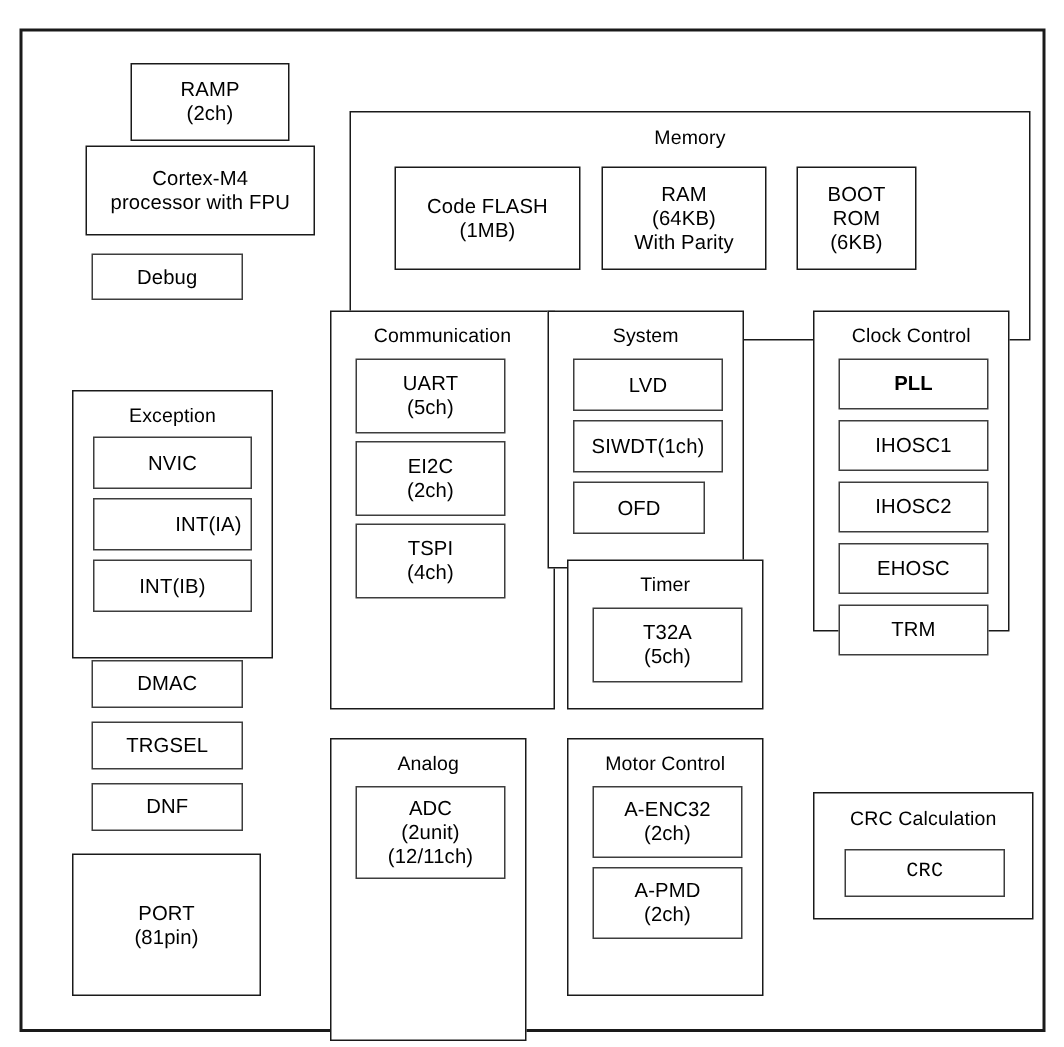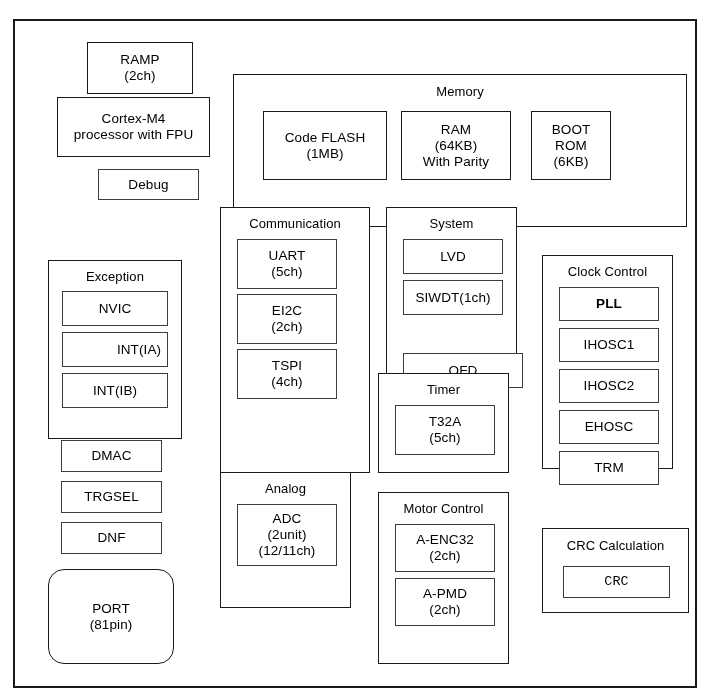--- a/index.html
+++ b/index.html
@@ -81,21 +81,21 @@
     <div class="block strong" style="left:72px; top:21px; width:106px; height:52px;">
       <span class="ln">RAMP</span>
       <span class="ln">(2ch)</span>
     </div>
 
     <div class="block strong" style="left:42px; top:76px; width:153px; height:60px;">
       <span class="ln">Cortex-M4</span>
       <span class="ln">processor with FPU</span>
     </div>
 
-    <div class="block" style="left:46px; top:148px; width:101px; height:31px;margin-left:37px;">
+    <div class="block" style="left:46px; top:148px; width:101px; height:31px;">
       <span class="ln">Debug</span>
     </div>
 
     <div class="group" style="left:218px; top:19px; width:454px; height:153px;margin-top:34px;">
       <div class="group-title" style="top:9px;">Memory</div>
 
       <div class="block strong" style="left:29px; top:36px; width:124px; height:69px;">
         <span class="ln">Code FLASH</span>
         <span class="ln">(1MB)</span>
       </div>
@@ -130,21 +130,21 @@
     <div class="block" style="left:46px; top:419px; width:101px; height:32px;">
       <span class="ln">DMAC</span>
     </div>
     <div class="block" style="left:46px; top:460px; width:101px; height:32px;">
       <span class="ln">TRGSEL</span>
     </div>
     <div class="block" style="left:46px; top:501px; width:101px; height:32px;">
       <span class="ln">DNF</span>
     </div>
 
-    <div class="block strong" style="left:33px; top:548px; width:126px; height:95px;border-radius:16px;">
+    <div class="block strong" style="left:33px; top:548px; width:126px; height:95px;">
       <span class="ln">PORT</span>
       <span class="ln">(81pin)</span>
     </div>
 
     <div class="group" style="left:205px; top:186px; width:150px; height:266px;">
       <div class="group-title" style="top:8px;">Communication</div>
 
       <div class="block" style="left:16px; top:31px; width:100px; height:50px;">
         <span class="ln">UART</span>
         <span class="ln">(5ch)</span>
@@ -152,64 +152,64 @@
       <div class="block" style="left:16px; top:86px; width:100px; height:50px;">
         <span class="ln">EI2C</span>
         <span class="ln">(2ch)</span>
       </div>
       <div class="block" style="left:16px; top:141px; width:100px; height:50px;">
         <span class="ln">TSPI</span>
         <span class="ln">(4ch)</span>
       </div>
     </div>
 
-    <div class="group" style="left:371px; top:186px; width:131px; height:172px;">
+    <div class="group" style="left:350px; top:186px; width:131px; height:172px;">
       <div class="group-title" style="top:8px;">System</div>
 
       <div class="block" style="left:16px; top:31px; width:100px; height:35px;">
         <span class="ln">LVD</span>
       </div>
       <div class="block" style="left:16px; top:72px; width:100px; height:35px;">
         <span class="ln">SIWDT(1ch)</span>
       </div>
-      <div class="block" style="left:16px; top:113px; width:120px; height:35px;margin-top:32px;">
+      <div class="block" style="left:16px; top:113px; width:88px; height:35px;">
         <span class="ln">OFD</span>
       </div>
     </div>
 
     <div class="group" style="left:363px; top:352px; width:131px; height:100px;">
       <div class="group-title" style="top:8px;">Timer</div>
 
       <div class="block" style="left:16px; top:31px; width:100px; height:50px;">
         <span class="ln">T32A</span>
         <span class="ln">(5ch)</span>
       </div>
     </div>
 
-    <div class="group" style="left:527px; top:186px; width:131px; height:214px;margin-top:48px;">
+    <div class="group" style="left:527px; top:186px; width:131px; height:214px;">
       <div class="group-title" style="top:8px;">Clock Control</div>
 
       <div class="block" style="left:16px; top:31px; width:100px; height:34px;font-weight:bold;">
         <span class="ln">PLL</span>
       </div>
       <div class="block" style="left:16px; top:72px; width:100px; height:34px;">
         <span class="ln">IHOSC1</span>
       </div>
       <div class="block" style="left:16px; top:113px; width:100px; height:34px;">
         <span class="ln">IHOSC2</span>
       </div>
       <div class="block" style="left:16px; top:154px; width:100px; height:34px;">
         <span class="ln">EHOSC</span>
       </div>
       <div class="block" style="left:16px; top:195px; width:100px; height:34px;">
         <span class="ln">TRM</span>
       </div>
     </div>
 
-    <div class="group" style="left:205px; top:451px; width:131px; height:136px;text-decoration:underline;">
+    <div class="group" style="left:205px; top:471px; width:131px; height:202px;text-decoration:underline;">
       <div class="group-title" style="top:8px;">Analog</div>
 
       <div class="block" style="left:16px; top:31px; width:100px; height:62px;">
         <span class="ln">ADC</span>
         <span class="ln">(2unit)</span>
         <span class="ln">(12/11ch)</span>
       </div>
     </div>
 
     <div class="group" style="left:363px; top:471px; width:131px; height:172px;">

